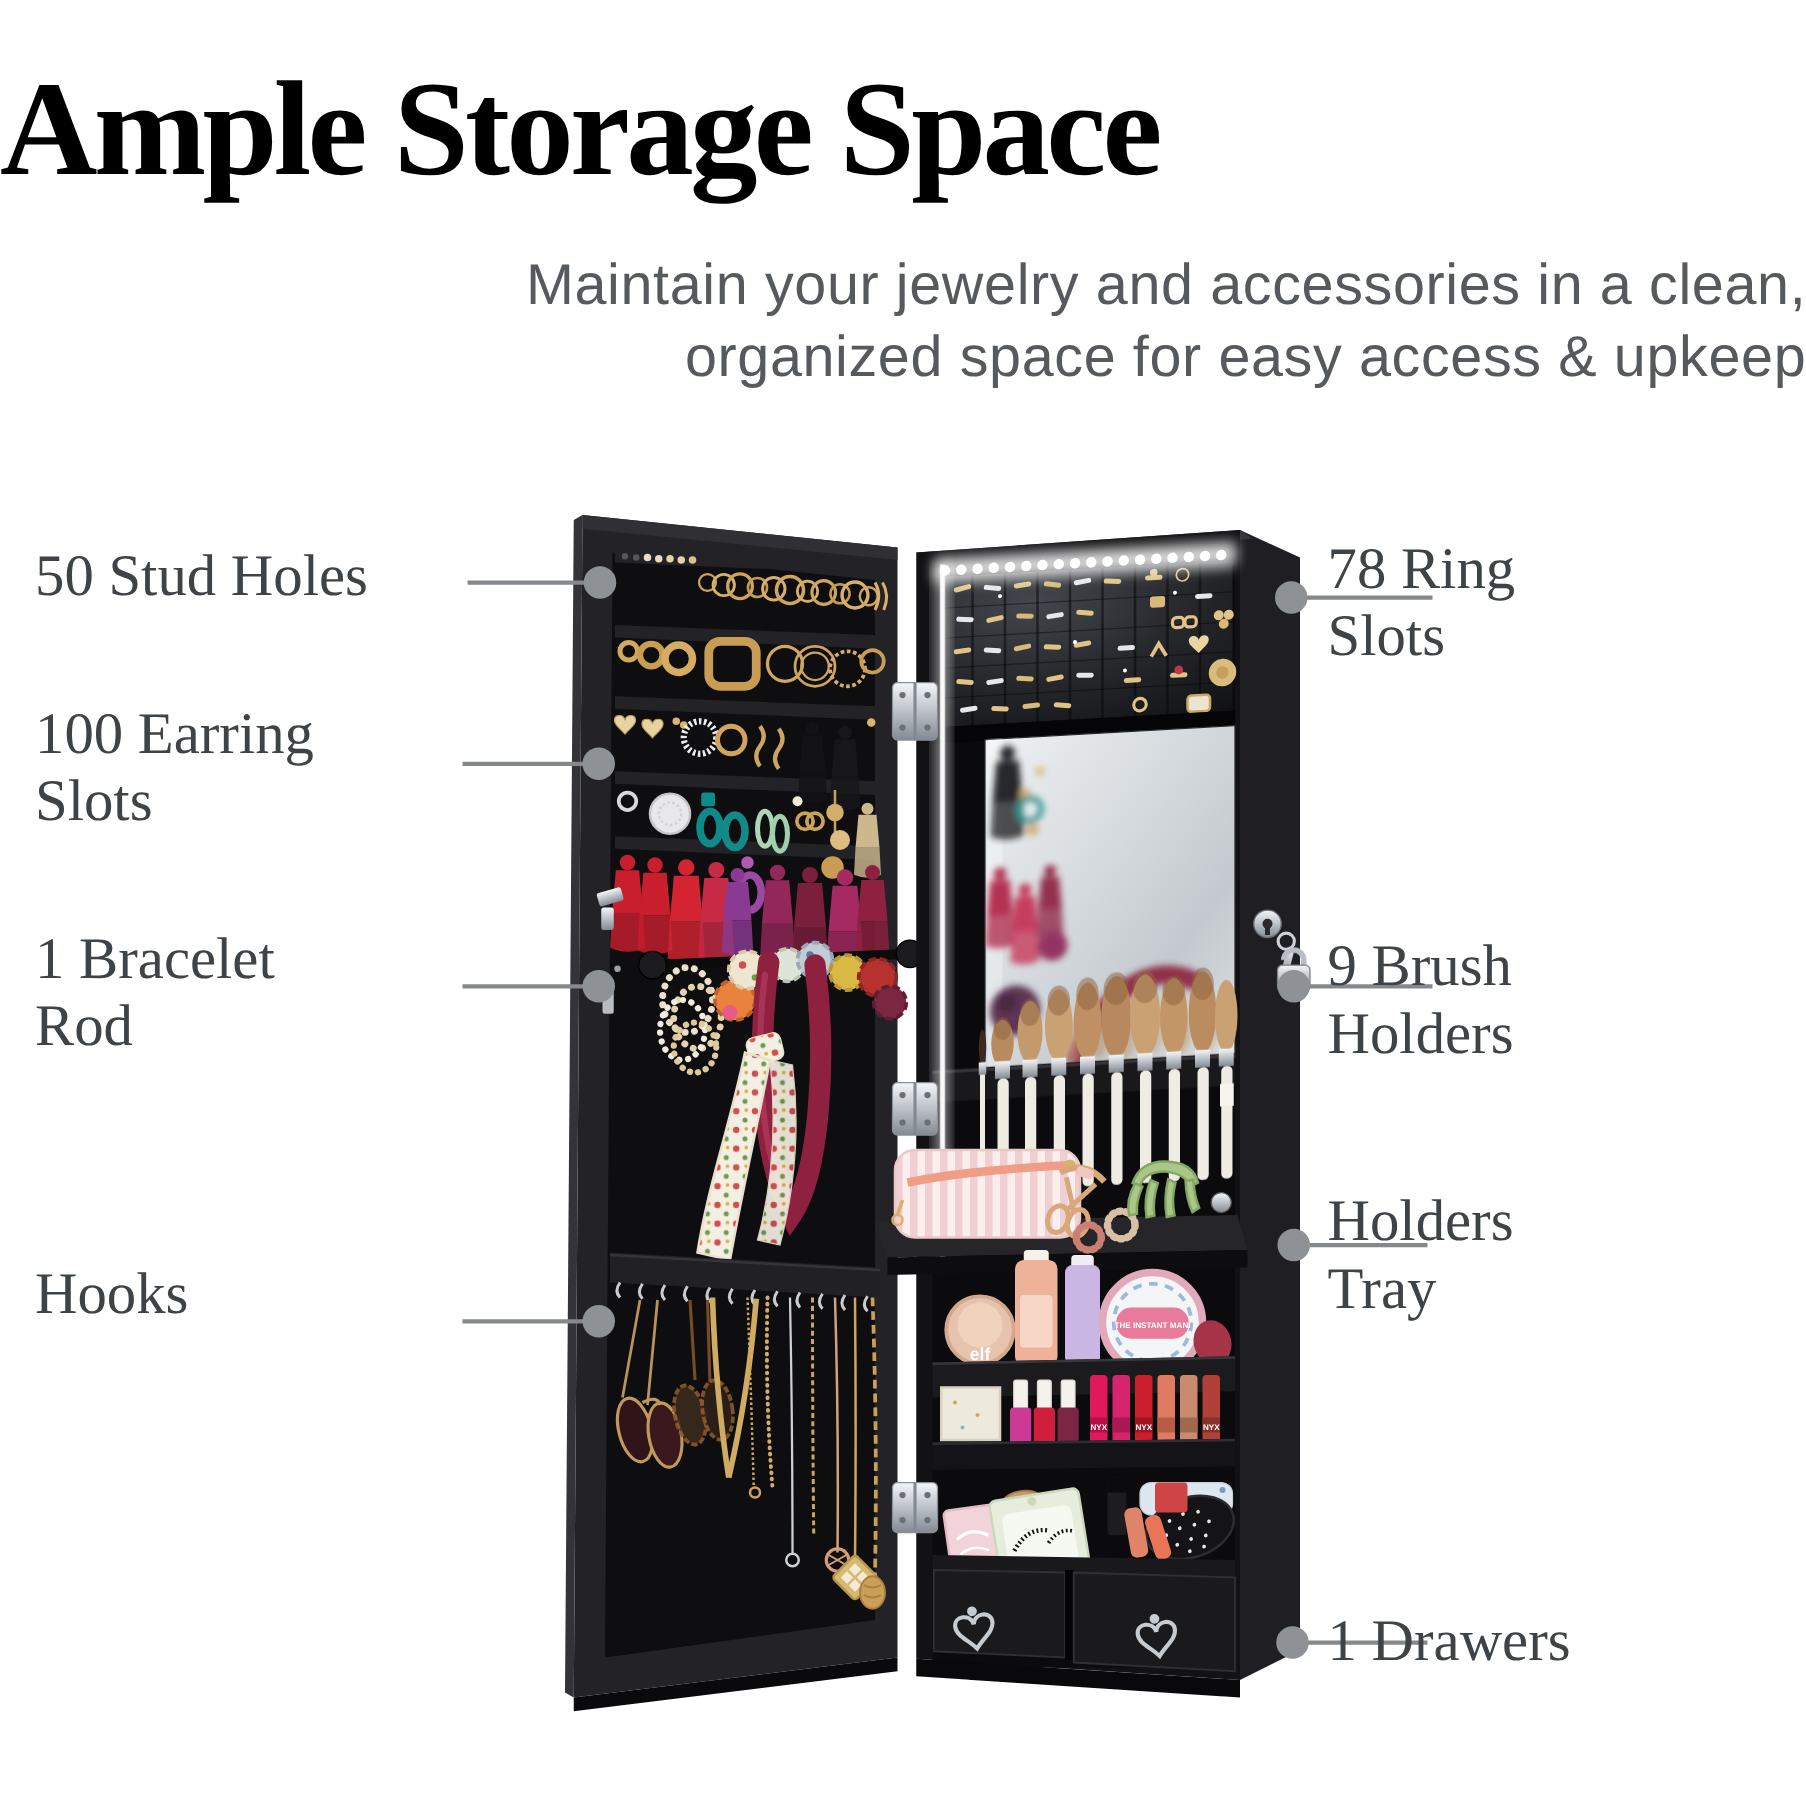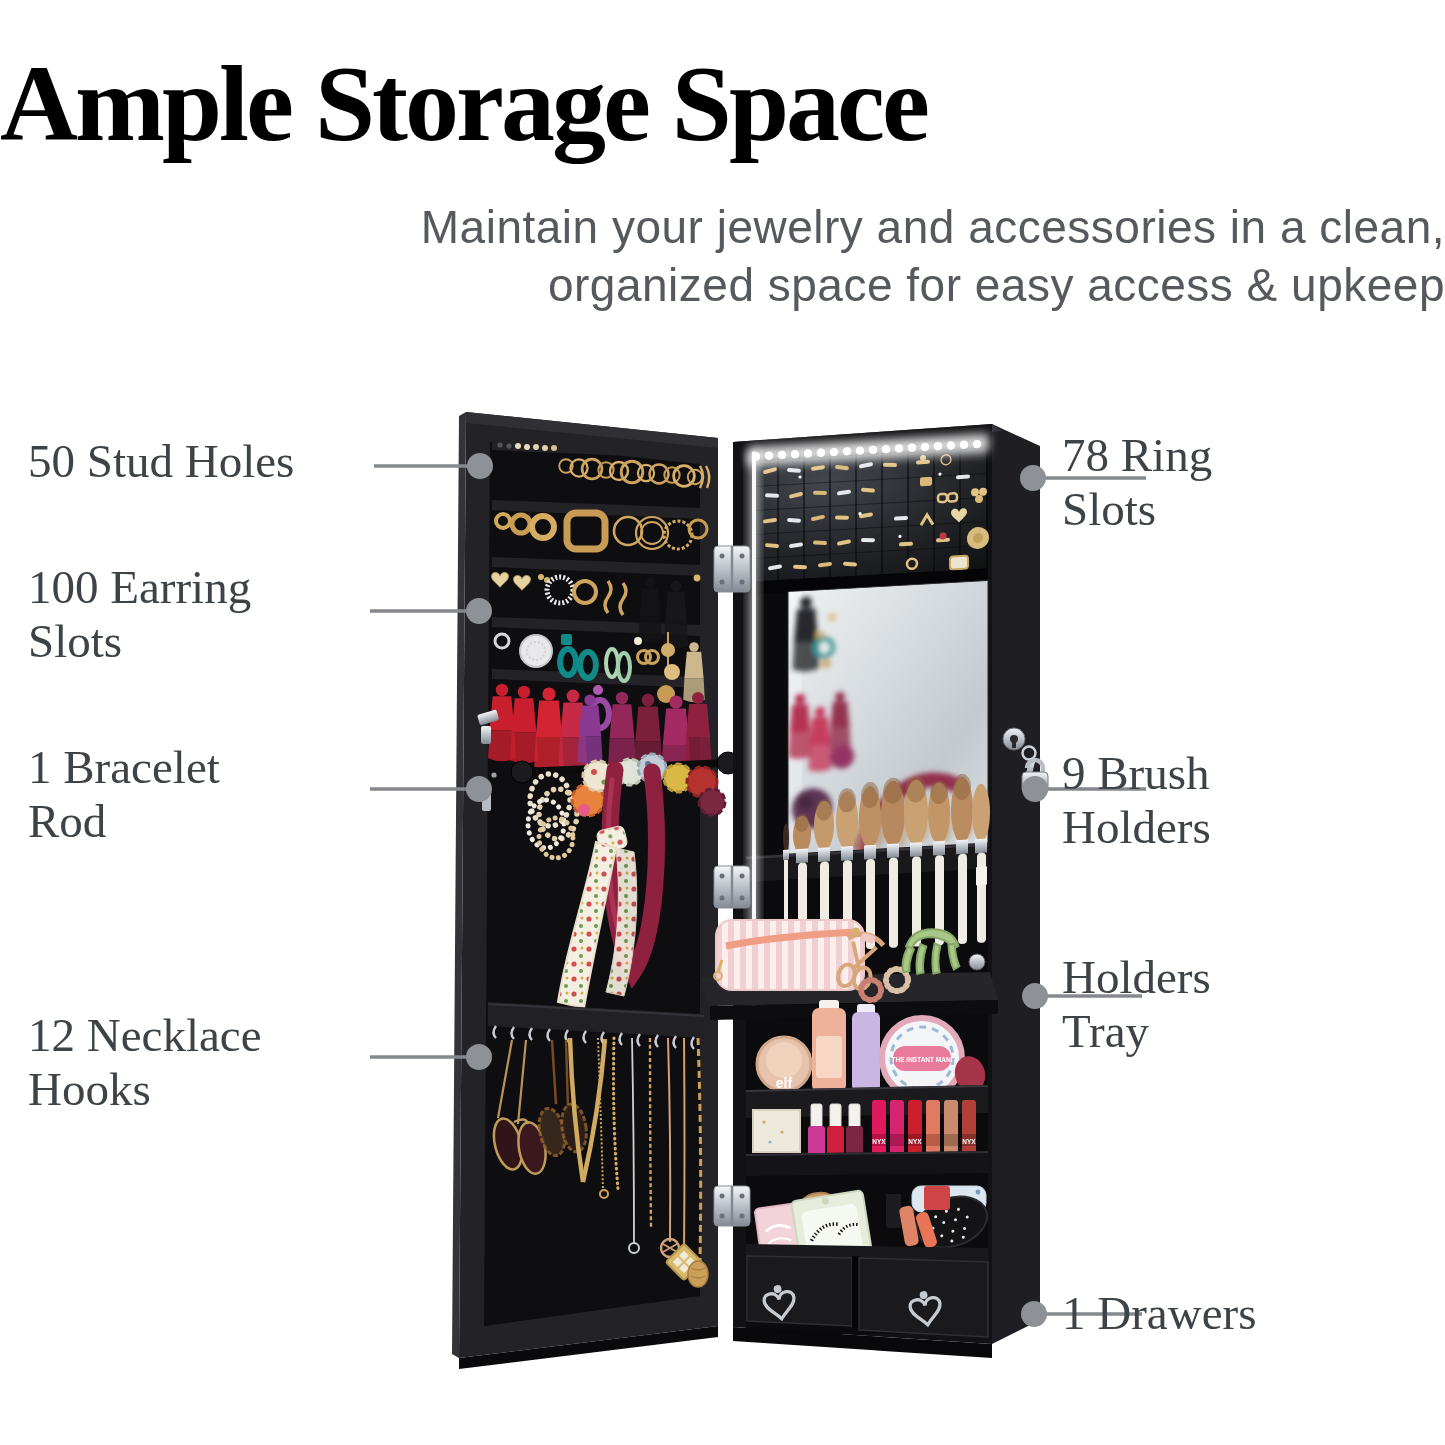--- a/index.html
+++ b/index.html
@@ -712,21 +712,20 @@
   </div>
   <div class="callout left" style="top:560px">
     <span>100 Earring</span>
       <span>Slots</span>
   </div>
   <div class="callout left" style="top:740px">
     <span>1 Bracelet</span>
       <span>Rod</span>
   </div>
   <div class="callout left" style="top:1008px">
-    <span>12 Necklace</span>
       <span>Hooks</span>
   </div>
   <div class="callout right" style="top:428px">
     <span>78 Ring</span>
       <span>Slots</span>
   </div>
   <div class="callout right" style="top:746px">
     <span>9 Brush</span>
       <span>Holders</span>
   </div>

